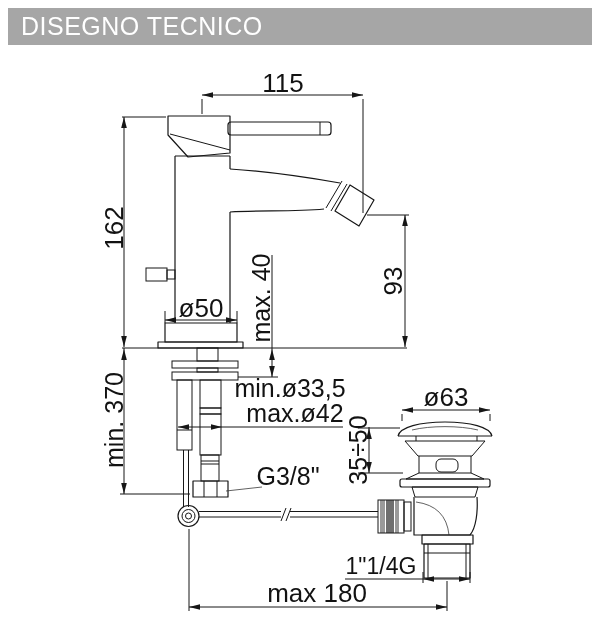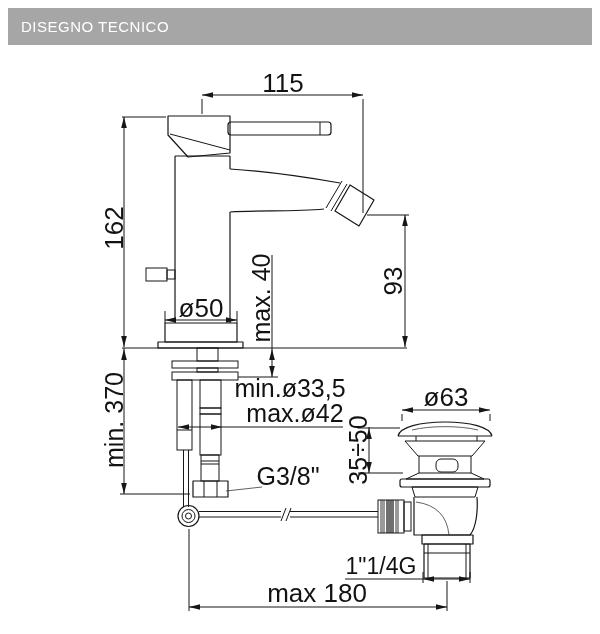--- a/index.html
+++ b/index.html
@@ -1,20 +1,20 @@
 <!DOCTYPE html>
 <html><head>
 <meta charset="utf-8">
 <style>
   html,body{margin:0;padding:0;background:#ffffff;}
   .page{position:relative;width:600px;height:634px;background:#ffffff;overflow:hidden;
         font-family:"Liberation Sans",sans-serif;}
   .header-bar{position:absolute;left:8px;top:8px;width:584px;height:37px;
         display:flex;align-items:center;box-sizing:border-box;padding-left:13px;
-        font-size:15px;letter-spacing:0.5px;font-weight:400;}
+        font-size:25px;letter-spacing:0.5px;font-weight:400;}
   svg{position:absolute;left:0;top:0;}
   svg text{font-family:"Liberation Sans",sans-serif;fill:#121212;}
   .dim{font-size:25px;}
   .dim-big{font-size:26px;}
   .ln{stroke:#161616;stroke-width:1;fill:none;}
   .ln2{stroke:#161616;stroke-width:1.2;fill:none;stroke-linejoin:round;}
   .thin{stroke:#3a3a3a;stroke-width:0.8;fill:none;}
   .arr{fill:#161616;stroke:none;}
 </style>
 </head>

